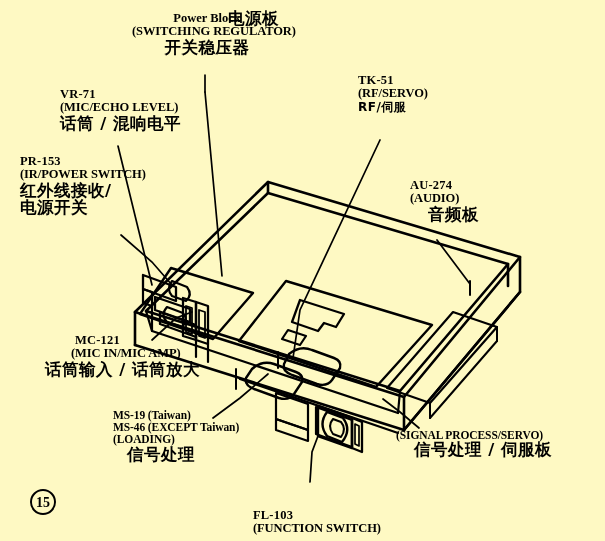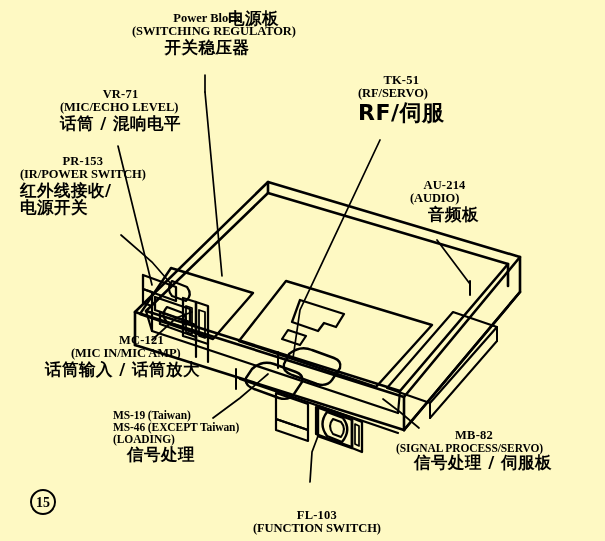--- a/index.html
+++ b/index.html
@@ -31,21 +31,20 @@
   }
   .ln {
     display: block;
   }
   
   .pn {
     font-family: "Liberation Serif", serif;
     font-weight: bold;
     font-size: 12.5px;
     letter-spacing: 0.2px;
-    text-align: center;
   }
   
   .en {
     font-family: "Liberation Serif", serif;
     font-weight: bold;
     font-size: 12.5px;
     letter-spacing: -0.1px;
   }
   .en-sm {
     font-family: "Liberation Serif", serif;
@@ -56,21 +55,21 @@
   
   .cn {
     font-family: "DejaVu Sans", sans-serif;
     font-weight: bold;
     font-size: 16.5px;
     letter-spacing: 0.5px;
   }
   .cn-rf {
     font-family: "DejaVu Sans", sans-serif;
     font-weight: bold;
-    font-size: 22px;
+    font-size: 12px;
     letter-spacing: 0.5px;
   }
   .center { text-align: center; }
 
   
   .mix {
     font-family: "Liberation Serif", serif;
     font-weight: bold;
     font-size: 12.5px;
   }
@@ -217,45 +216,44 @@
     <span class="ln cn">电源开关</span>
   </div>
 
   <div class="label" style="left:358px; top:74px;">
     <span class="ln pn">TK-51</span>
     <span class="ln en">(RF/SERVO)</span>
     <span class="ln cn-rf">RF/伺服</span>
   </div>
 
   <div class="label" style="left:410px; top:179px;">
-    <span class="ln pn">AU-214</span>
+    <span class="ln pn">AU-274</span>
     <span class="ln en">(AUDIO)</span>
     <span class="ln cn" style="margin-left:18px;">音频板</span>
   </div>
 
   <div class="label" style="left:45px; top:334px;">
-    <span class="ln pn" style="margin-left:38px;">MC-121</span>
+    <span class="ln pn" style="margin-left:30px;">MC-121</span>
     <span class="ln en" style="margin-left:26px;">(MIC IN/MIC AMP)</span>
     <span class="ln cn">话筒输入 / 话筒放大</span>
   </div>
 
   <div class="label" style="left:113px; top:409px;">
     <span class="ln en-sm">MS-19 (Taiwan)</span>
     <span class="ln en-sm">MS-46 (EXCEPT Taiwan)</span>
     <span class="ln en-sm">(LOADING)</span>
     <span class="ln cn" style="margin-left:14px;">信号处理</span>
   </div>
 
   <div class="label" style="left:253px; top:478px;margin-top:31px;">
     <span class="ln pn">FL-103</span>
     <span class="ln en">(FUNCTION SWITCH)</span>
   </div>
 
   <div class="label" style="left:396px; top:429px;">
-    <span class="ln pn">MB-82</span>
     <span class="ln en-sm">(SIGNAL PROCESS/SERVO)</span>
     <span class="ln cn" style="margin-left:18px;">信号处理 / 伺服板</span>
   </div>
 
   <div class="fig-number">
     <span>15</span>
   </div>
 
 </div>
 

